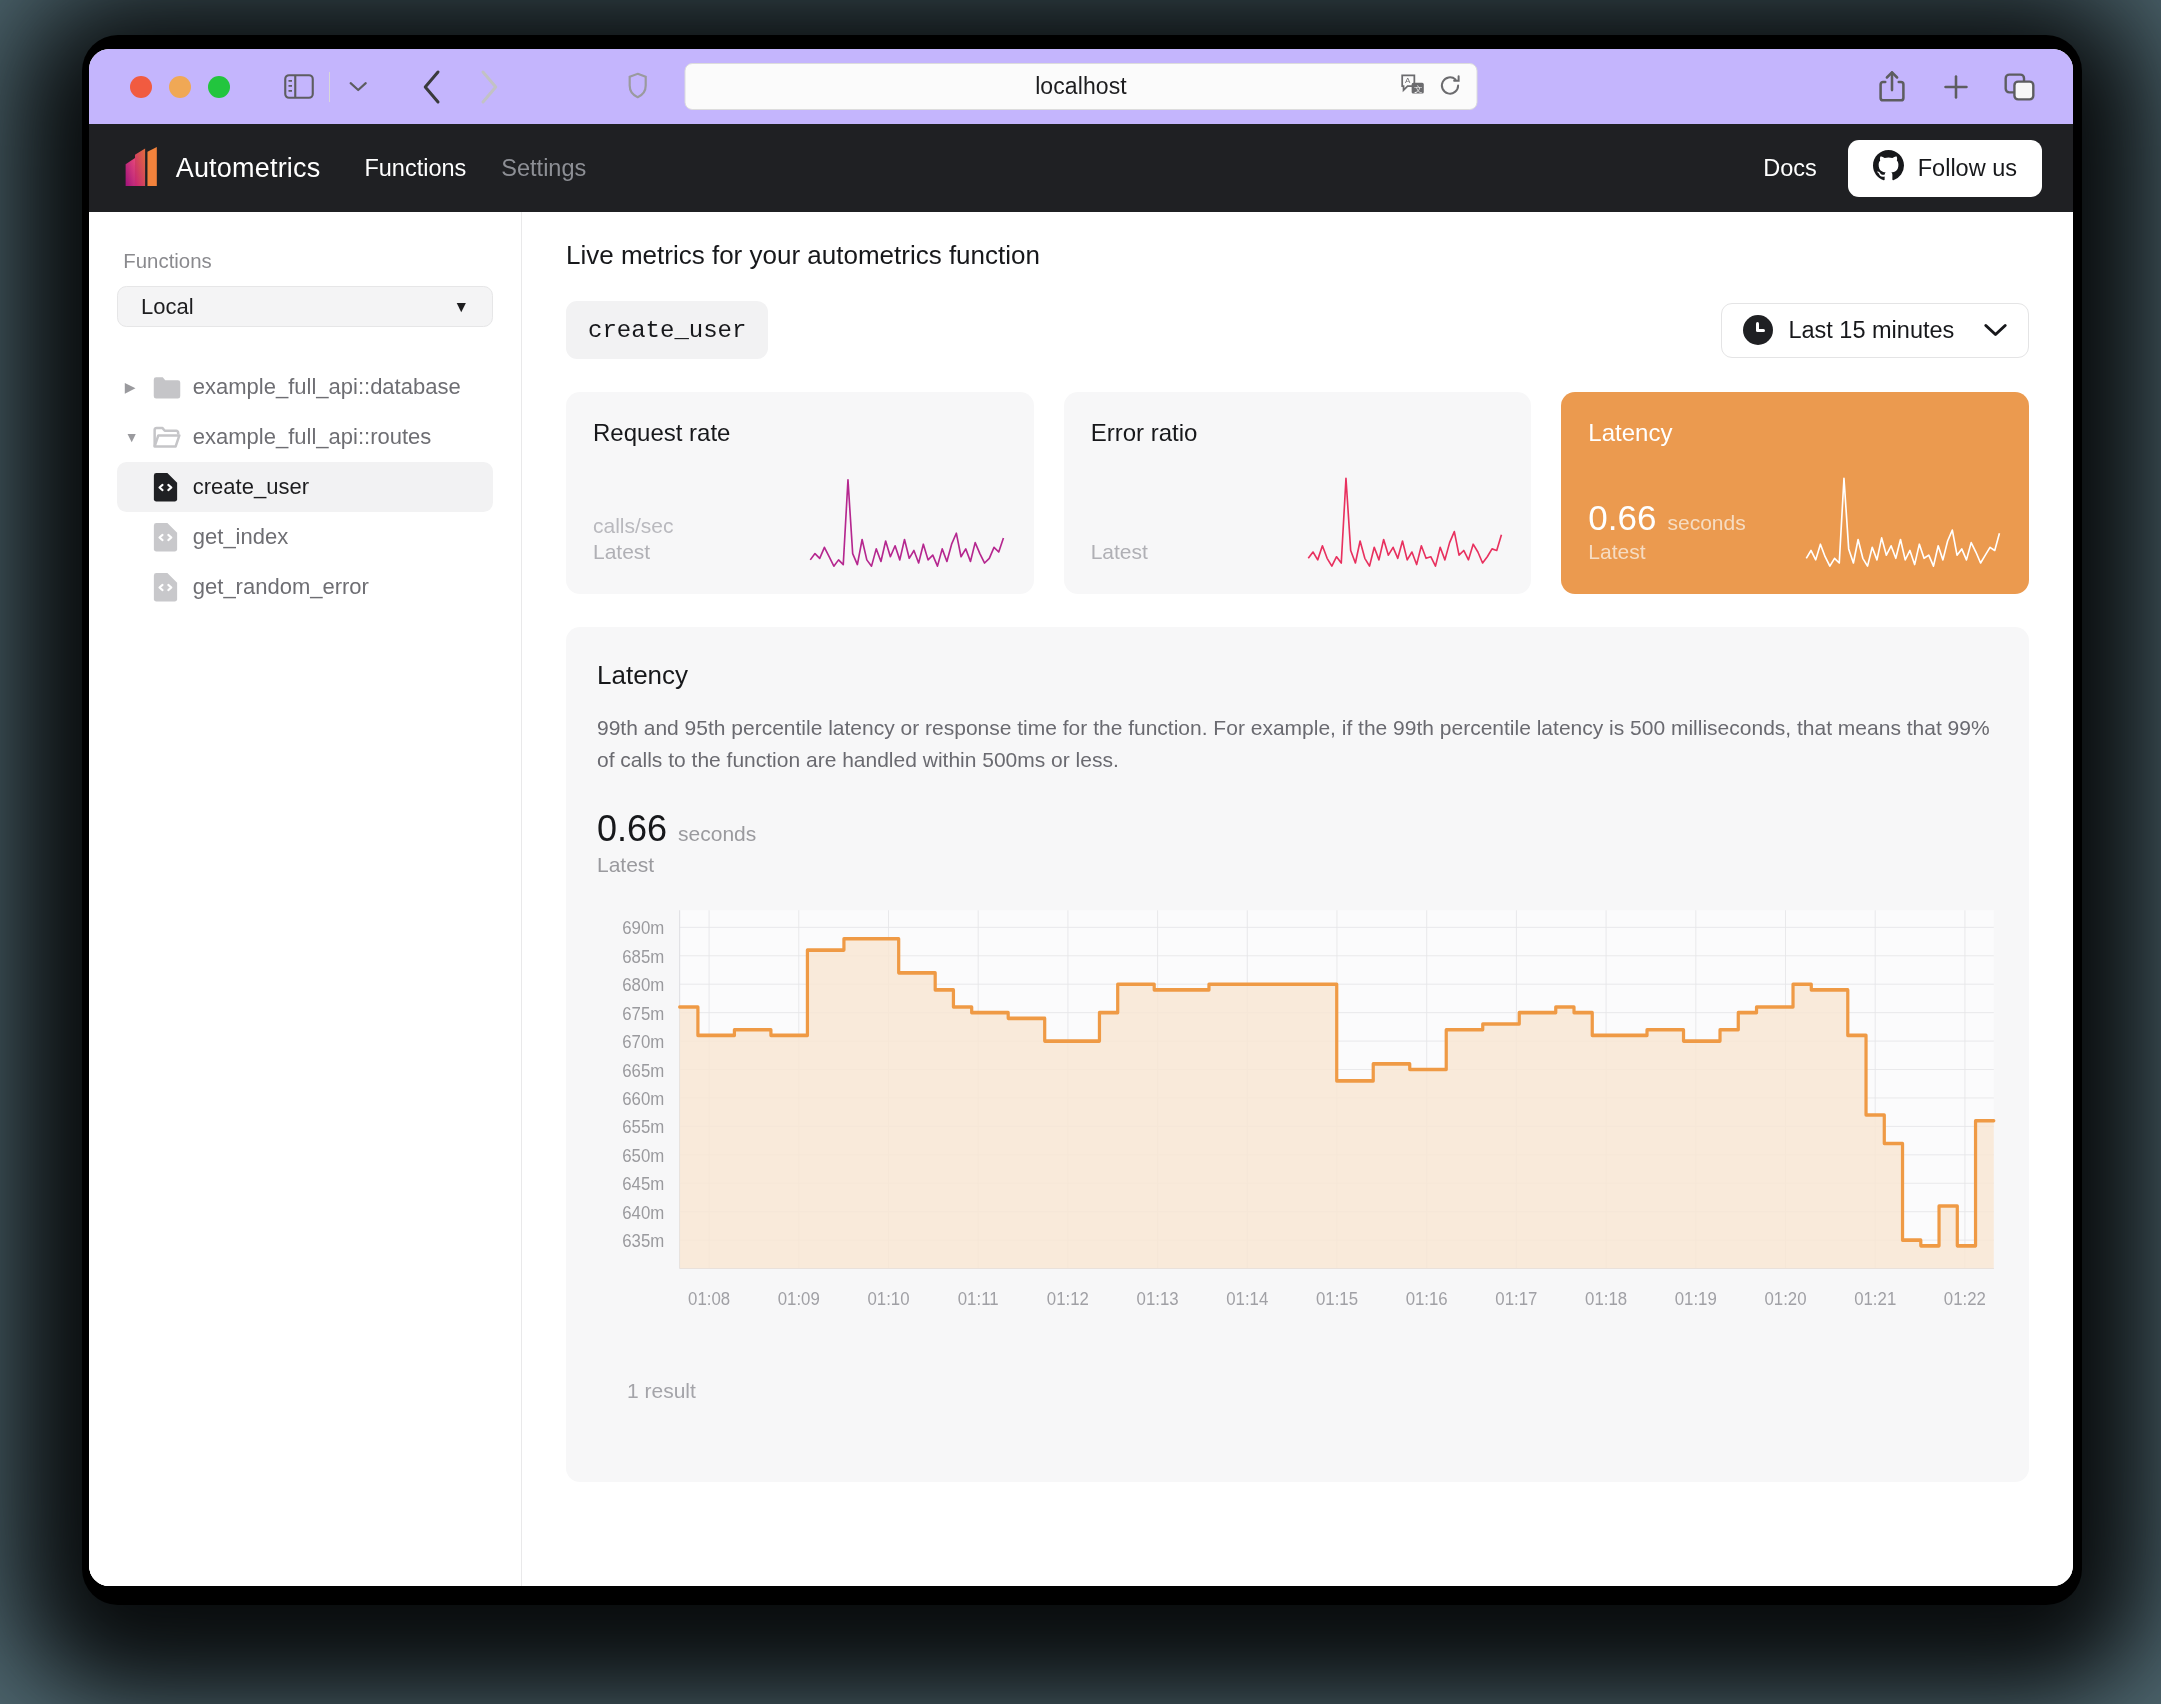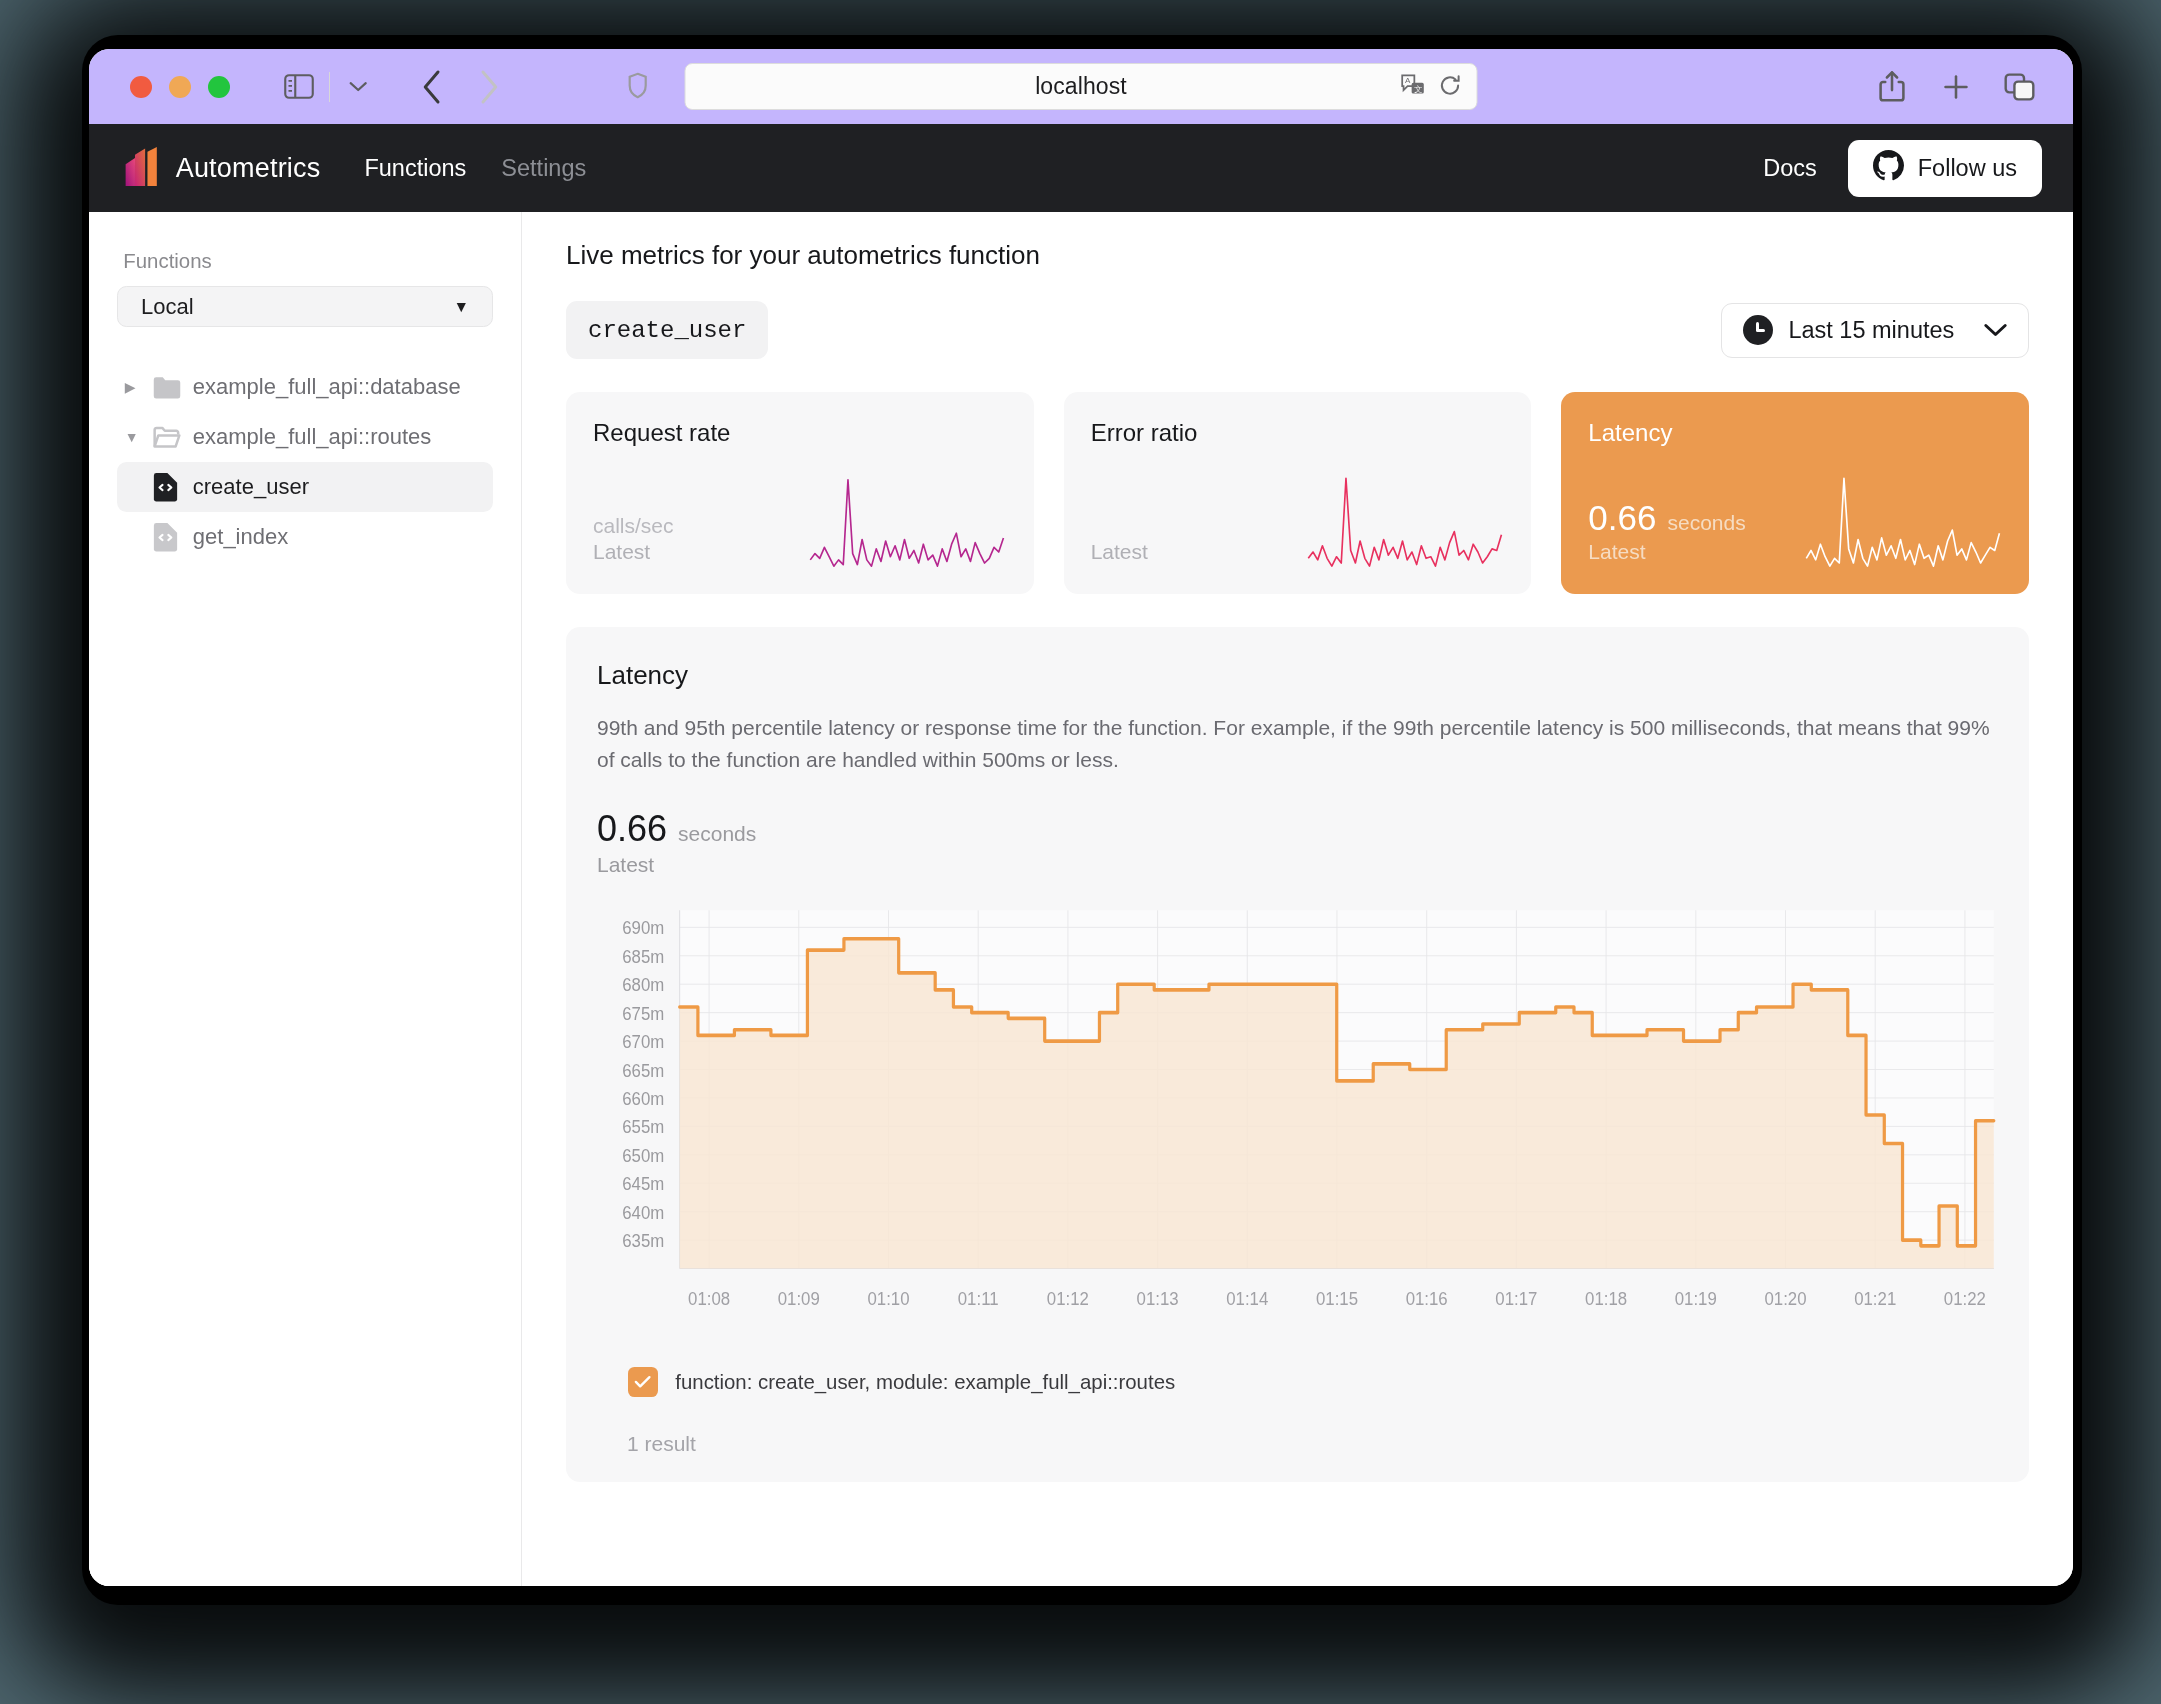--- a/index.html
+++ b/index.html
@@ -419,20 +419,30 @@
             <span class="arrow"></span>
             <span class="ic">
               <svg width="27" height="31" viewBox="0 0 17 20">
                 <path d="M1 2.2A1.6 1.6 0 0 1 2.6.6h7.1L16 6.9v11A1.6 1.6 0 0 1 14.4 19H2.6A1.6 1.6 0 0 1 1 17.9Z" fill="#c8c8cb"></path>
                 <path d="M6.6 8.3 4.6 10l2 1.7M10.3 8.3 12.3 10l-2 1.7" fill="none" stroke="#fff" stroke-width="1.3" stroke-linecap="round" stroke-linejoin="round"></path>
               </svg>
             </span>
             <span class="lbl">get_index</span>
           </div>
 
+          <div class="tree-row">
+            <span class="arrow"></span>
+            <span class="ic">
+              <svg width="27" height="31" viewBox="0 0 17 20">
+                <path d="M1 2.2A1.6 1.6 0 0 1 2.6.6h7.1L16 6.9v11A1.6 1.6 0 0 1 14.4 19H2.6A1.6 1.6 0 0 1 1 17.9Z" fill="#c8c8cb"></path>
+                <path d="M6.6 8.3 4.6 10l2 1.7M10.3 8.3 12.3 10l-2 1.7" fill="none" stroke="#fff" stroke-width="1.3" stroke-linecap="round" stroke-linejoin="round"></path>
+              </svg>
+            </span>
+            <span class="lbl">get_random_error</span>
+          </div>
 
         </div>
       </div>
 
       <div class="main">
         <div class="page-title">Live metrics for your autometrics function</div>
 
         <div class="fn-row">
           <div class="fn-chip">create_user</div>
           <div class="range-btn">
@@ -556,28 +566,20 @@
                 <text x="1824.7098976109216" y="510" text-anchor="middle" fill="#a0a0a5" font-size="24" font-family="&quot;Liberation Sans&quot;, sans-serif">01:21</text>
                 <line x1="1952.764505119454" y1="8" x2="1952.764505119454" y2="464" stroke="#e6e6e8" stroke-width="1.2"></line>
                 <text x="1952.764505119454" y="510" text-anchor="middle" fill="#a0a0a5" font-size="24" font-family="&quot;Liberation Sans&quot;, sans-serif">01:22</text>
                 <line x1="118" y1="8" x2="118" y2="464" stroke="#dedee1" stroke-width="1.4"></line>
                 <line x1="118" y1="464" x2="1994" y2="464" stroke="#dedee1" stroke-width="1.4"></line>
                 <path d="M 118 131.0476190476191 L 144.05555555555554 131.0476190476191 L 144.05555555555554 167.23809523809524 L 170.11111111111111 167.23809523809524 L 170.11111111111111 167.23809523809524 L 196.16666666666666 167.23809523809524 L 196.16666666666666 160 L 222.22222222222223 160 L 222.22222222222223 160 L 248.27777777777777 160 L 248.27777777777777 167.23809523809524 L 274.3333333333333 167.23809523809524 L 274.3333333333333 167.23809523809524 L 300.3888888888889 167.23809523809524 L 300.3888888888889 58.666666666666686 L 326.44444444444446 58.666666666666686 L 326.44444444444446 58.666666666666686 L 352.5 58.666666666666686 L 352.5 44.190476190476204 L 378.55555555555554 44.190476190476204 L 378.55555555555554 44.190476190476204 L 404.61111111111114 44.190476190476204 L 404.61111111111114 44.190476190476204 L 430.66666666666663 44.190476190476204 L 430.66666666666663 87.61904761904765 L 456.72222222222223 87.61904761904765 L 456.72222222222223 87.61904761904765 L 482.77777777777777 87.61904761904765 L 482.77777777777777 109.33333333333331 L 508.83333333333337 109.33333333333331 L 508.83333333333337 131.0476190476191 L 534.8888888888889 131.0476190476191 L 534.8888888888889 138.28571428571428 L 560.9444444444445 138.28571428571428 L 560.9444444444445 138.28571428571428 L 587 138.28571428571428 L 587 145.52380952380952 L 613.0555555555555 145.52380952380952 L 613.0555555555555 145.52380952380952 L 639.1111111111111 145.52380952380952 L 639.1111111111111 174.47619047619048 L 665.1666666666667 174.47619047619048 L 665.1666666666667 174.47619047619048 L 691.2222222222223 174.47619047619048 L 691.2222222222223 174.47619047619048 L 717.2777777777777 174.47619047619048 L 717.2777777777777 138.28571428571428 L 743.3333333333333 138.28571428571428 L 743.3333333333333 102.09523809523813 L 769.3888888888889 102.09523809523813 L 769.3888888888889 102.09523809523813 L 795.4444444444445 102.09523809523813 L 795.4444444444445 109.33333333333331 L 821.5 109.33333333333331 L 821.5 109.33333333333331 L 847.5555555555555 109.33333333333331 L 847.5555555555555 109.33333333333331 L 873.6111111111111 109.33333333333331 L 873.6111111111111 102.09523809523813 L 899.6666666666667 102.09523809523813 L 899.6666666666667 102.09523809523813 L 925.7222222222223 102.09523809523813 L 925.7222222222223 102.09523809523813 L 951.7777777777777 102.09523809523813 L 951.7777777777777 102.09523809523813 L 977.8333333333333 102.09523809523813 L 977.8333333333333 102.09523809523813 L 1003.8888888888889 102.09523809523813 L 1003.8888888888889 102.09523809523813 L 1029.9444444444443 102.09523809523813 L 1029.9444444444443 102.09523809523813 L 1056 102.09523809523813 L 1056 225.14285714285714 L 1082.0555555555554 225.14285714285714 L 1082.0555555555554 225.14285714285714 L 1108.111111111111 225.14285714285714 L 1108.111111111111 203.42857142857144 L 1134.1666666666665 203.42857142857144 L 1134.1666666666665 203.42857142857144 L 1160.2222222222222 203.42857142857144 L 1160.2222222222222 210.66666666666666 L 1186.2777777777778 210.66666666666666 L 1186.2777777777778 210.66666666666666 L 1212.3333333333335 210.66666666666666 L 1212.3333333333335 160 L 1238.388888888889 160 L 1238.388888888889 160 L 1264.4444444444446 160 L 1264.4444444444446 152.76190476190476 L 1290.5 152.76190476190476 L 1290.5 152.76190476190476 L 1316.5555555555554 152.76190476190476 L 1316.5555555555554 138.28571428571428 L 1342.611111111111 138.28571428571428 L 1342.611111111111 138.28571428571428 L 1368.6666666666665 138.28571428571428 L 1368.6666666666665 131.0476190476191 L 1394.7222222222222 131.0476190476191 L 1394.7222222222222 138.28571428571428 L 1420.7777777777778 138.28571428571428 L 1420.7777777777778 167.23809523809524 L 1446.8333333333335 167.23809523809524 L 1446.8333333333335 167.23809523809524 L 1472.888888888889 167.23809523809524 L 1472.888888888889 167.23809523809524 L 1498.9444444444446 167.23809523809524 L 1498.9444444444446 160 L 1525 160 L 1525 160 L 1551.0555555555554 160 L 1551.0555555555554 174.47619047619048 L 1577.111111111111 174.47619047619048 L 1577.111111111111 174.47619047619048 L 1603.1666666666665 174.47619047619048 L 1603.1666666666665 160 L 1629.2222222222222 160 L 1629.2222222222222 138.28571428571428 L 1655.2777777777778 138.28571428571428 L 1655.2777777777778 131.0476190476191 L 1681.3333333333335 131.0476190476191 L 1681.3333333333335 131.0476190476191 L 1707.388888888889 131.0476190476191 L 1707.388888888889 102.09523809523813 L 1733.4444444444446 102.09523809523813 L 1733.4444444444446 109.33333333333331 L 1759.5 109.33333333333331 L 1759.5 109.33333333333331 L 1785.5555555555554 109.33333333333331 L 1785.5555555555554 167.23809523809524 L 1811.611111111111 167.23809523809524 L 1811.611111111111 268.57142857142856 L 1837.6666666666665 268.57142857142856 L 1837.6666666666665 304.76190476190476 L 1863.7222222222222 304.76190476190476 L 1863.7222222222222 427.8095238095238 L 1889.7777777777778 427.8095238095238 L 1889.7777777777778 435.04761904761904 L 1915.8333333333335 435.04761904761904 L 1915.8333333333335 384.3809523809524 L 1941.888888888889 384.3809523809524 L 1941.888888888889 435.04761904761904 L 1967.9444444444446 435.04761904761904 L 1967.9444444444446 275.80952380952385 L 1994 275.80952380952385 L 1994 275.80952380952385 L 1994 464 L 118 464 Z" fill="#f8e6d4" stroke="none" opacity="0.85"></path>
                 <path d="M 118 131.0476190476191 L 144.05555555555554 131.0476190476191 L 144.05555555555554 167.23809523809524 L 170.11111111111111 167.23809523809524 L 170.11111111111111 167.23809523809524 L 196.16666666666666 167.23809523809524 L 196.16666666666666 160 L 222.22222222222223 160 L 222.22222222222223 160 L 248.27777777777777 160 L 248.27777777777777 167.23809523809524 L 274.3333333333333 167.23809523809524 L 274.3333333333333 167.23809523809524 L 300.3888888888889 167.23809523809524 L 300.3888888888889 58.666666666666686 L 326.44444444444446 58.666666666666686 L 326.44444444444446 58.666666666666686 L 352.5 58.666666666666686 L 352.5 44.190476190476204 L 378.55555555555554 44.190476190476204 L 378.55555555555554 44.190476190476204 L 404.61111111111114 44.190476190476204 L 404.61111111111114 44.190476190476204 L 430.66666666666663 44.190476190476204 L 430.66666666666663 87.61904761904765 L 456.72222222222223 87.61904761904765 L 456.72222222222223 87.61904761904765 L 482.77777777777777 87.61904761904765 L 482.77777777777777 109.33333333333331 L 508.83333333333337 109.33333333333331 L 508.83333333333337 131.0476190476191 L 534.8888888888889 131.0476190476191 L 534.8888888888889 138.28571428571428 L 560.9444444444445 138.28571428571428 L 560.9444444444445 138.28571428571428 L 587 138.28571428571428 L 587 145.52380952380952 L 613.0555555555555 145.52380952380952 L 613.0555555555555 145.52380952380952 L 639.1111111111111 145.52380952380952 L 639.1111111111111 174.47619047619048 L 665.1666666666667 174.47619047619048 L 665.1666666666667 174.47619047619048 L 691.2222222222223 174.47619047619048 L 691.2222222222223 174.47619047619048 L 717.2777777777777 174.47619047619048 L 717.2777777777777 138.28571428571428 L 743.3333333333333 138.28571428571428 L 743.3333333333333 102.09523809523813 L 769.3888888888889 102.09523809523813 L 769.3888888888889 102.09523809523813 L 795.4444444444445 102.09523809523813 L 795.4444444444445 109.33333333333331 L 821.5 109.33333333333331 L 821.5 109.33333333333331 L 847.5555555555555 109.33333333333331 L 847.5555555555555 109.33333333333331 L 873.6111111111111 109.33333333333331 L 873.6111111111111 102.09523809523813 L 899.6666666666667 102.09523809523813 L 899.6666666666667 102.09523809523813 L 925.7222222222223 102.09523809523813 L 925.7222222222223 102.09523809523813 L 951.7777777777777 102.09523809523813 L 951.7777777777777 102.09523809523813 L 977.8333333333333 102.09523809523813 L 977.8333333333333 102.09523809523813 L 1003.8888888888889 102.09523809523813 L 1003.8888888888889 102.09523809523813 L 1029.9444444444443 102.09523809523813 L 1029.9444444444443 102.09523809523813 L 1056 102.09523809523813 L 1056 225.14285714285714 L 1082.0555555555554 225.14285714285714 L 1082.0555555555554 225.14285714285714 L 1108.111111111111 225.14285714285714 L 1108.111111111111 203.42857142857144 L 1134.1666666666665 203.42857142857144 L 1134.1666666666665 203.42857142857144 L 1160.2222222222222 203.42857142857144 L 1160.2222222222222 210.66666666666666 L 1186.2777777777778 210.66666666666666 L 1186.2777777777778 210.66666666666666 L 1212.3333333333335 210.66666666666666 L 1212.3333333333335 160 L 1238.388888888889 160 L 1238.388888888889 160 L 1264.4444444444446 160 L 1264.4444444444446 152.76190476190476 L 1290.5 152.76190476190476 L 1290.5 152.76190476190476 L 1316.5555555555554 152.76190476190476 L 1316.5555555555554 138.28571428571428 L 1342.611111111111 138.28571428571428 L 1342.611111111111 138.28571428571428 L 1368.6666666666665 138.28571428571428 L 1368.6666666666665 131.0476190476191 L 1394.7222222222222 131.0476190476191 L 1394.7222222222222 138.28571428571428 L 1420.7777777777778 138.28571428571428 L 1420.7777777777778 167.23809523809524 L 1446.8333333333335 167.23809523809524 L 1446.8333333333335 167.23809523809524 L 1472.888888888889 167.23809523809524 L 1472.888888888889 167.23809523809524 L 1498.9444444444446 167.23809523809524 L 1498.9444444444446 160 L 1525 160 L 1525 160 L 1551.0555555555554 160 L 1551.0555555555554 174.47619047619048 L 1577.111111111111 174.47619047619048 L 1577.111111111111 174.47619047619048 L 1603.1666666666665 174.47619047619048 L 1603.1666666666665 160 L 1629.2222222222222 160 L 1629.2222222222222 138.28571428571428 L 1655.2777777777778 138.28571428571428 L 1655.2777777777778 131.0476190476191 L 1681.3333333333335 131.0476190476191 L 1681.3333333333335 131.0476190476191 L 1707.388888888889 131.0476190476191 L 1707.388888888889 102.09523809523813 L 1733.4444444444446 102.09523809523813 L 1733.4444444444446 109.33333333333331 L 1759.5 109.33333333333331 L 1759.5 109.33333333333331 L 1785.5555555555554 109.33333333333331 L 1785.5555555555554 167.23809523809524 L 1811.611111111111 167.23809523809524 L 1811.611111111111 268.57142857142856 L 1837.6666666666665 268.57142857142856 L 1837.6666666666665 304.76190476190476 L 1863.7222222222222 304.76190476190476 L 1863.7222222222222 427.8095238095238 L 1889.7777777777778 427.8095238095238 L 1889.7777777777778 435.04761904761904 L 1915.8333333333335 435.04761904761904 L 1915.8333333333335 384.3809523809524 L 1941.888888888889 384.3809523809524 L 1941.888888888889 435.04761904761904 L 1967.9444444444446 435.04761904761904 L 1967.9444444444446 275.80952380952385 L 1994 275.80952380952385 L 1994 275.80952380952385" fill="none" stroke="#ef9a45" stroke-width="4.6" stroke-linejoin="round" stroke-linecap="round"></path>
               </svg>
           </div>
 
-          <div class="legend">
-            <span class="legend-check">
-              <svg width="17.3" height="14" viewBox="0 0 14 11" fill="none" stroke="#fff" stroke-width="1.9" stroke-linecap="round" stroke-linejoin="round">
-                  <polyline points="1.5,5.4 5,9 12.5,1.6"></polyline>
-                </svg>
-            </span>
-            <span class="legend-label">function: create_user, module: example_full_api::routes</span>
-          </div>
 
           <div class="result-count">1 result</div>
         </div>
 
       </div>
     </div>
   </div>
 </div>
 
 

